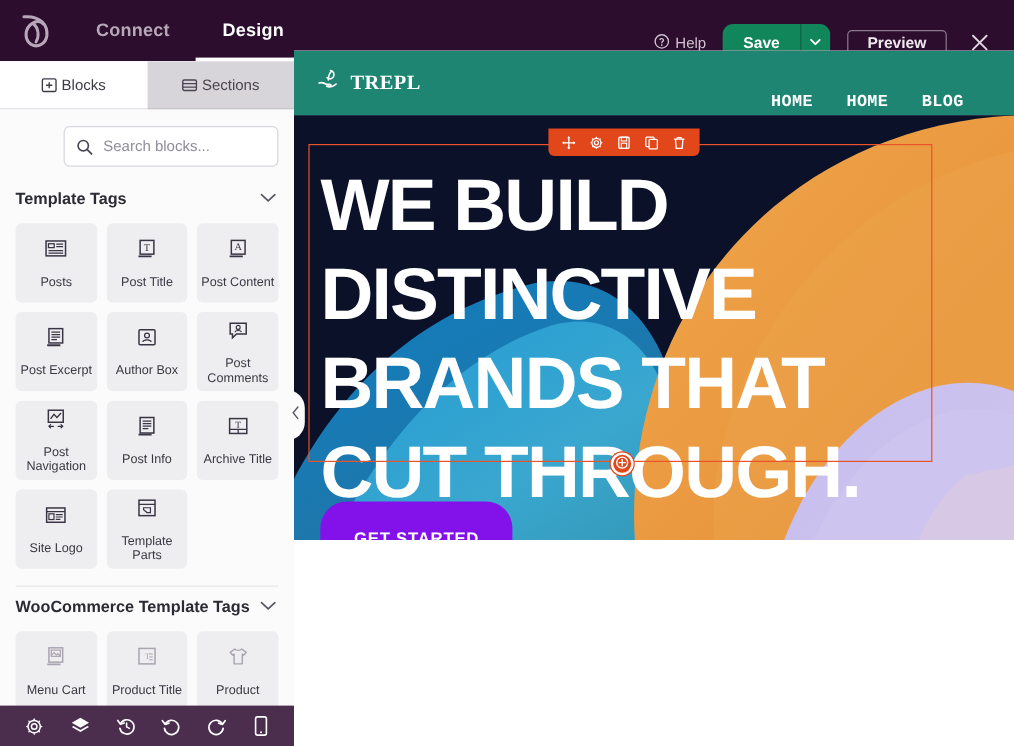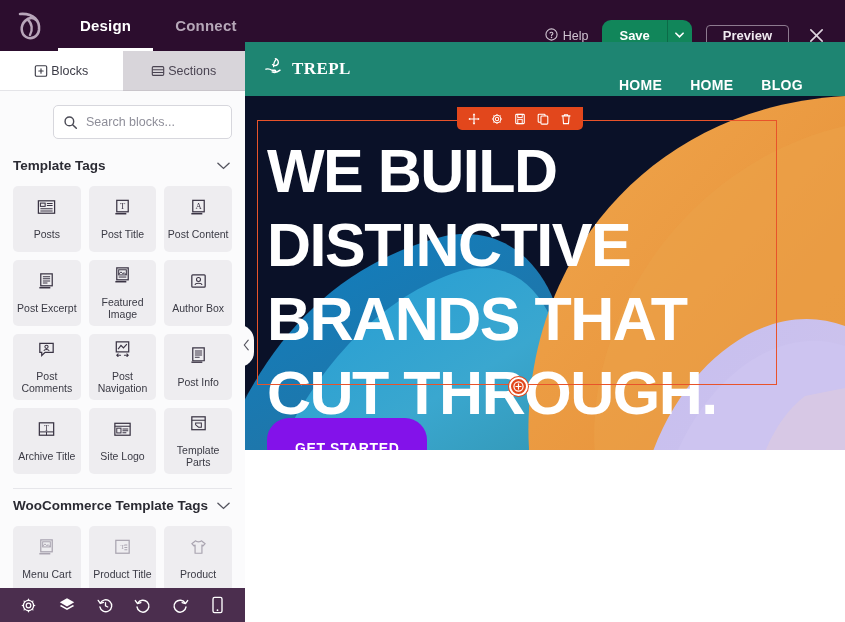--- a/index.html
+++ b/index.html
@@ -136,21 +136,21 @@
     height: 54px; background: #1e8572; display: flex; align-items: center;
     padding: 0 18px; position: relative; z-index: 5;
   }
   .site-logo { display: flex; align-items: center; gap: 7px; }
   .site-logo .txt {
     font-family: "Liberation Serif", serif; font-size: 17px;
     font-weight: bold; color: #ffffff; letter-spacing: .4px;
   }
   .site-nav { margin-left: auto; display: flex; gap: 28px; padding-right: 24px; }
   .site-nav a {
-    font-family: Liberation Sans, sans-serif; font-weight: bold;
+    font-family: Liberation Mono, monospace; font-weight: bold;
     font-size: 14px; color: #ffffff; text-decoration: none; letter-spacing: .3px; margin-top: 32px;
   }
 
   .hero { position: relative; width: 600px; height: 517px; background: #0a1128; overflow: hidden; }
   .hero-bg { position: absolute; inset: 0; }
   .hero-content { position: absolute; inset: 0; z-index: 4; }
 
   .heading {
     position: absolute; left: 22px; top: 38px; width: 520px;
     font-family: "Liberation Sans", sans-serif;
@@ -192,25 +192,25 @@
 
   <div class="topbar">
     <div class="brand-logo">
       <svg width="28" height="30" viewBox="0 0 28 30">
         <path d="M5 3 C19 2 25 10 24 19 C23 26 16 29 11 26 C6 23 5 15 10 10 C14 6 19 6 21 9" fill="none" stroke="#b8a6ba" stroke-width="2.6" stroke-linecap="round"></path>
         <path d="M13 9 C17 12 18 19 15 24" fill="none" stroke="#b8a6ba" stroke-width="2.4" stroke-linecap="round"></path>
       </svg>
     </div>
 
     <div class="nav-tabs">
+      <div class="nav-tab">
+        <span>Connect</span>
+      </div>
       <div class="nav-tab active">
         <span>Design</span>
-      </div>
-      <div class="nav-tab">
-        <span>Connect</span>
       </div>
     </div>
 
     <div class="topbar-right">
       <div class="help-btn">
         <span>
           <svg width="13" height="13" viewBox="0 0 14 14">
             <circle cx="7" cy="7" r="6" fill="none" stroke="#cfc3d0" stroke-width="1.2"></circle>
             <path d="M5.4 5.4 C5.4 4.2 8.5 4.2 8.5 6 C8.5 7 7 7 7 8.3" fill="none" stroke="#cfc3d0" stroke-width="1.2" stroke-linecap="round"></path>
             <circle cx="7" cy="10.3" r=".8" fill="#cfc3d0"></circle>
@@ -320,32 +320,20 @@
 
         <div class="block-card">
           <span>
             <svg width="21" height="21" viewBox="0 0 22 22">
               <rect x="5" y="3" width="12" height="12.5" fill="none" stroke="#3a3444" stroke-width="1.3"></rect>
               <path d="M7.2 6 L14.8 6 M7.2 8.2 L14.8 8.2 M7.2 10.4 L14.8 10.4 M7.2 12.6 L12 12.6" stroke="#3a3444" stroke-width="1.05"></path>
               <path d="M3.5 17.5 L15 17.5" stroke="#3a3444" stroke-width="1.6"></path>
             </svg>
           </span>
           <span class="lbl">Post Excerpt</span>
-        </div>
-        <div class="block-card">
-          <span>
-            <svg width="21" height="21" viewBox="0 0 22 22">
-              <rect x="5" y="3" width="12" height="12.5" fill="none" stroke="#3a3444" stroke-width="1.3"></rect>
-              <rect x="7" y="5" width="8" height="5.4" fill="none" stroke="#3a3444" stroke-width="1.05"></rect>
-              <path d="M7 9.6 L9.4 7.2 L11.4 9.2 L12.8 8 L15 10.4" fill="none" stroke="#3a3444" stroke-width="1"></path>
-              <path d="M7 12.6 L15 12.6" stroke="#3a3444" stroke-width="1.05"></path>
-              <path d="M3.5 17.5 L15 17.5" stroke="#3a3444" stroke-width="1.6"></path>
-            </svg>
-          </span>
-          <span class="lbl">Featured Image</span>
         </div>
         <div class="block-card">
           <span>
             <svg width="21" height="21" viewBox="0 0 22 22">
               <rect x="4" y="4" width="14" height="13" rx="1" fill="none" stroke="#3a3444" stroke-width="1.3"></rect>
               <circle cx="11" cy="9" r="2.1" fill="none" stroke="#3a3444" stroke-width="1.1"></circle>
               <path d="M7.3 14.6 C7.8 12.2 14.2 12.2 14.7 14.6" fill="none" stroke="#3a3444" stroke-width="1.1"></path>
             </svg>
           </span>
           <span class="lbl">Author Box</span>

